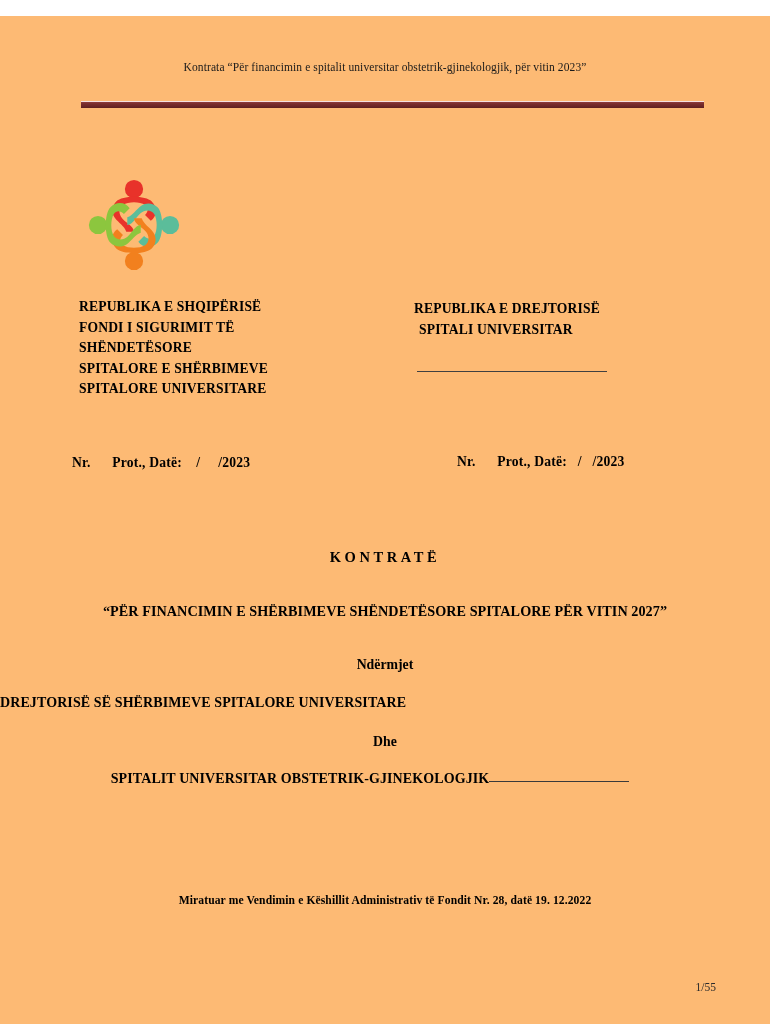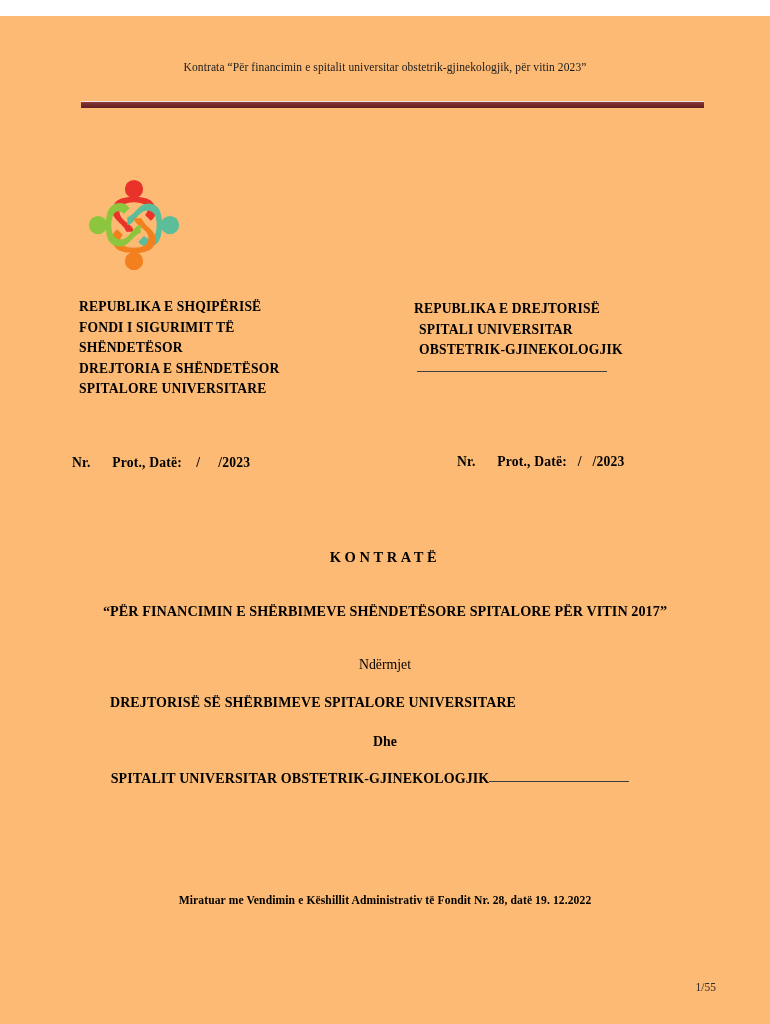--- a/index.html
+++ b/index.html
@@ -136,28 +136,27 @@
     white-space: nowrap;
   }
 
   .ndermjet {
     position: absolute;
     left: 0;
     top: 641px;
     width: 770px;
     text-align: center;
     font-size: 13.8px;
-    font-weight: normal;
+    font-weight: bold;
   }
   .party-one {
     position: absolute;
     left: 0;
     top: 679px;
     width: 626px;
-    text-align: center;
     font-size: 14px;
     font-weight: bold;
     letter-spacing: 0.1px;
   }
   .dhe {
     position: absolute;
     left: 0;
     top: 718px;
     width: 770px;
     text-align: center;
@@ -278,37 +277,36 @@
                  L 57 58
                  C 51 60, 48 66, 42.5 70
                  C 37 74, 30 73, 25.5 68.5 Z" fill="#8cc63e"></path>
       </g>
     </svg>
   </div>
 
   <div class="org-left">
     <div>REPUBLIKA E SHQIPËRISË</div>
     <div>FONDI I SIGURIMIT TË</div>
-    <div>SHËNDETËSOR</div>
-    <div>DREJTORIA E SHËNDETËSOR</div>
+    <div>SHËNDETËSORE</div>
+    <div>SPITALORE E SHËRBIMEVE</div>
     <div>SPITALORE UNIVERSITARE</div>
   </div>
 
   <div class="org-right">
     <div>REPUBLIKA E DREJTORISË</div>
     <div class="indent">SPITALI UNIVERSITAR</div>
-    <div class="indent">OBSTETRIK-GJINEKOLOGJIK</div>
   </div>
   <div class="sig-rule"></div>
 
   <div class="prot-left">Nr.      Prot., Datë:    /     /2023</div>
   <div class="prot-right">Nr.      Prot., Datë:   /   /2023</div>
 
   <div class="kontrate">KONTRATË</div>
-  <div class="subject">“PËR FINANCIMIN E SHËRBIMEVE SHËNDETËSORE SPITALORE  PËR VITIN 2017”</div>
+  <div class="subject">“PËR FINANCIMIN E SHËRBIMEVE SHËNDETËSORE SPITALORE  PËR VITIN 2027”</div>
 
   <div class="ndermjet">Ndërmjet</div>
   <div class="party-one">DREJTORISË SË SHËRBIMEVE SPITALORE UNIVERSITARE</div>
   <div class="dhe">Dhe</div>
   <div class="party-two">
     <span>SPITALIT UNIVERSITAR  OBSTETRIK-GJINEKOLOGJIK</span><span class="blank-line"></span>
   </div>
 
   <div class="approval">Miratuar me Vendimin e Këshillit Administrativ të Fondit  Nr. 28, datë   19. 12.2022</div>
 

